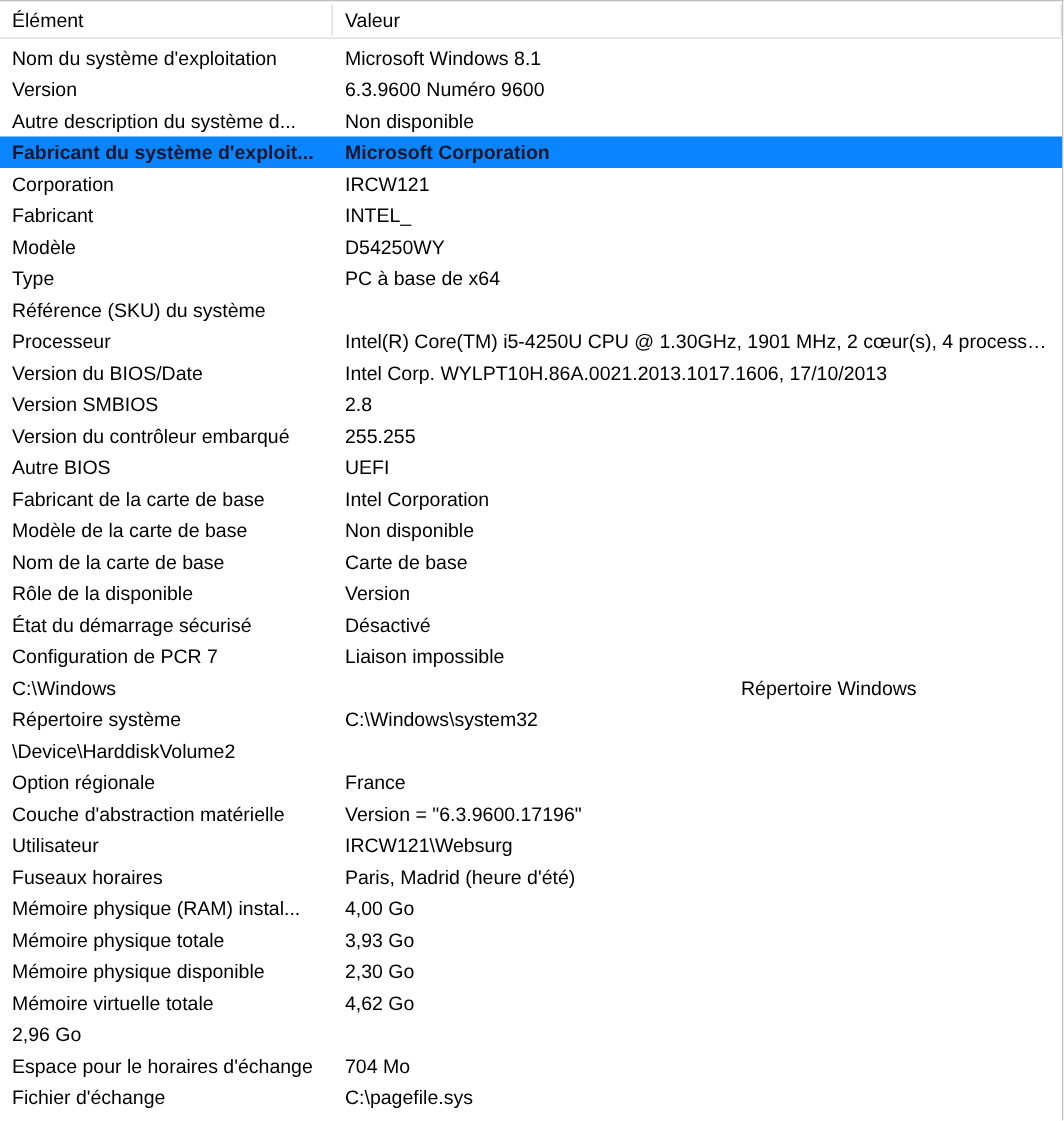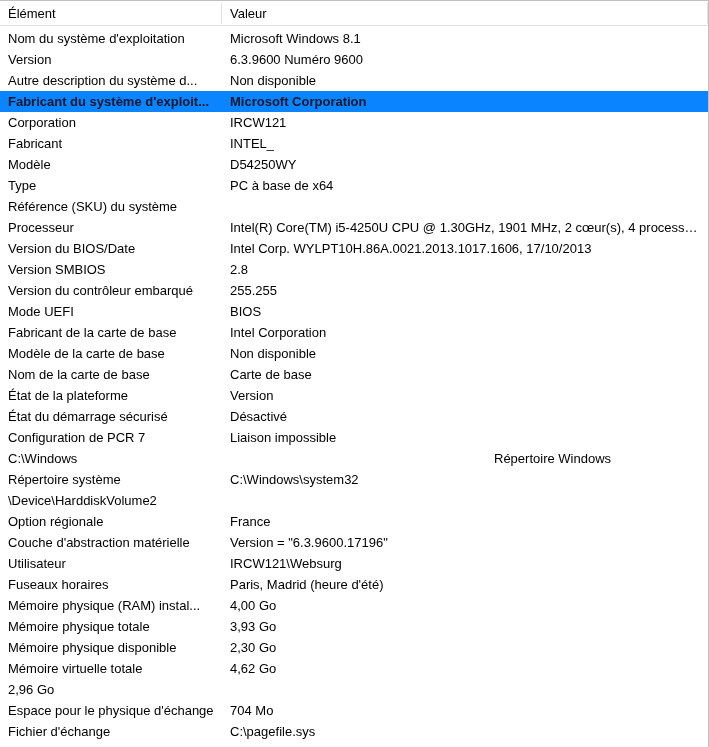--- a/index.html
+++ b/index.html
@@ -130,37 +130,37 @@
       </div>
       <div class="row">
         <div class="cell cell1">Version SMBIOS</div>
         <div class="cell cell2">2.8</div>
       </div>
       <div class="row">
         <div class="cell cell1">Version du contrôleur embarqué</div>
         <div class="cell cell2">255.255</div>
       </div>
       <div class="row">
-        <div class="cell cell1">Mode UEFI</div>
-        <div class="cell cell2">BIOS</div>
+        <div class="cell cell1">Autre BIOS</div>
+        <div class="cell cell2">UEFI</div>
       </div>
       <div class="row">
         <div class="cell cell1">Fabricant de la carte de base</div>
         <div class="cell cell2">Intel Corporation</div>
       </div>
       <div class="row">
         <div class="cell cell1">Modèle de la carte de base</div>
         <div class="cell cell2">Non disponible</div>
       </div>
       <div class="row">
         <div class="cell cell1">Nom de la carte de base</div>
         <div class="cell cell2">Carte de base</div>
       </div>
       <div class="row">
-        <div class="cell cell1">État de la plateforme</div>
+        <div class="cell cell1">Rôle de la disponible</div>
         <div class="cell cell2">Version</div>
       </div>
       <div class="row">
         <div class="cell cell1">État du démarrage sécurisé</div>
         <div class="cell cell2">Désactivé</div>
       </div>
       <div class="row">
         <div class="cell cell1">Configuration de PCR 7</div>
         <div class="cell cell2">Liaison impossible</div>
       </div>
@@ -204,21 +204,21 @@
         <div class="cell cell2">2,30 Go</div>
       </div>
       <div class="row">
         <div class="cell cell1">Mémoire virtuelle totale</div>
         <div class="cell cell2">4,62 Go</div>
       </div>
       <div class="row">
         <div class="cell cell2">2,96 Go</div>
       </div>
       <div class="row">
-        <div class="cell cell1">Espace pour le physique d'échange</div>
+        <div class="cell cell1">Espace pour le horaires d'échange</div>
         <div class="cell cell2">704 Mo</div>
       </div>
       <div class="row">
         <div class="cell cell1">Fichier d'échange</div>
         <div class="cell cell2">C:\pagefile.sys</div>
       </div>
     </div>
 </div>
 
 </body></html>

